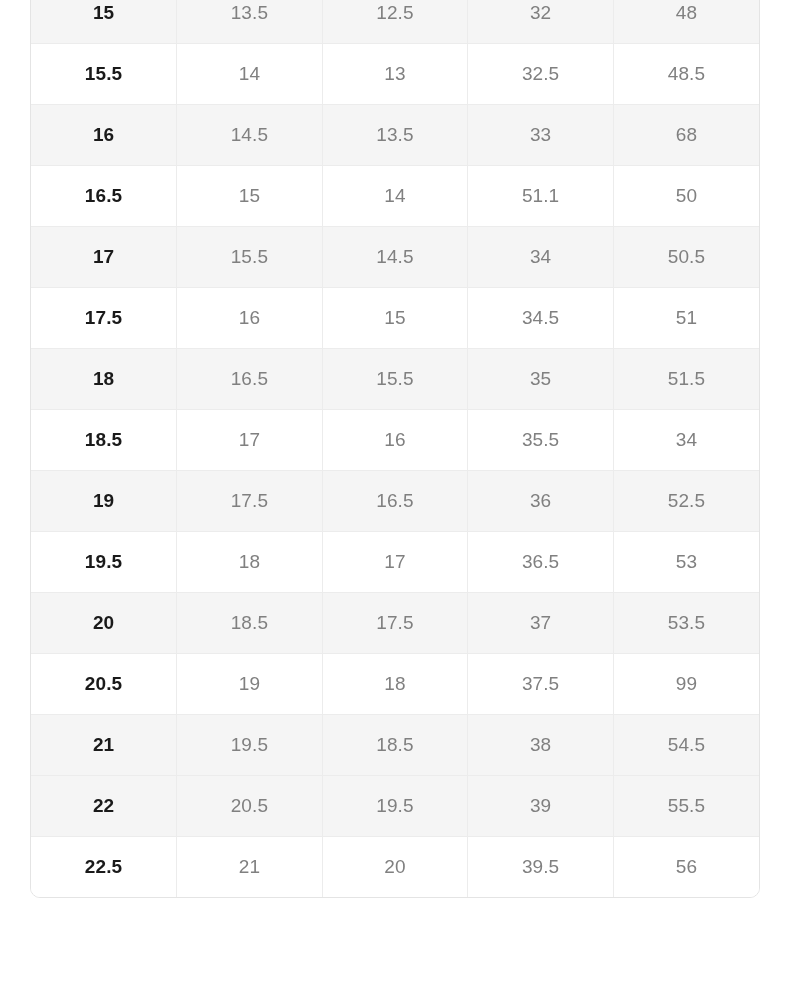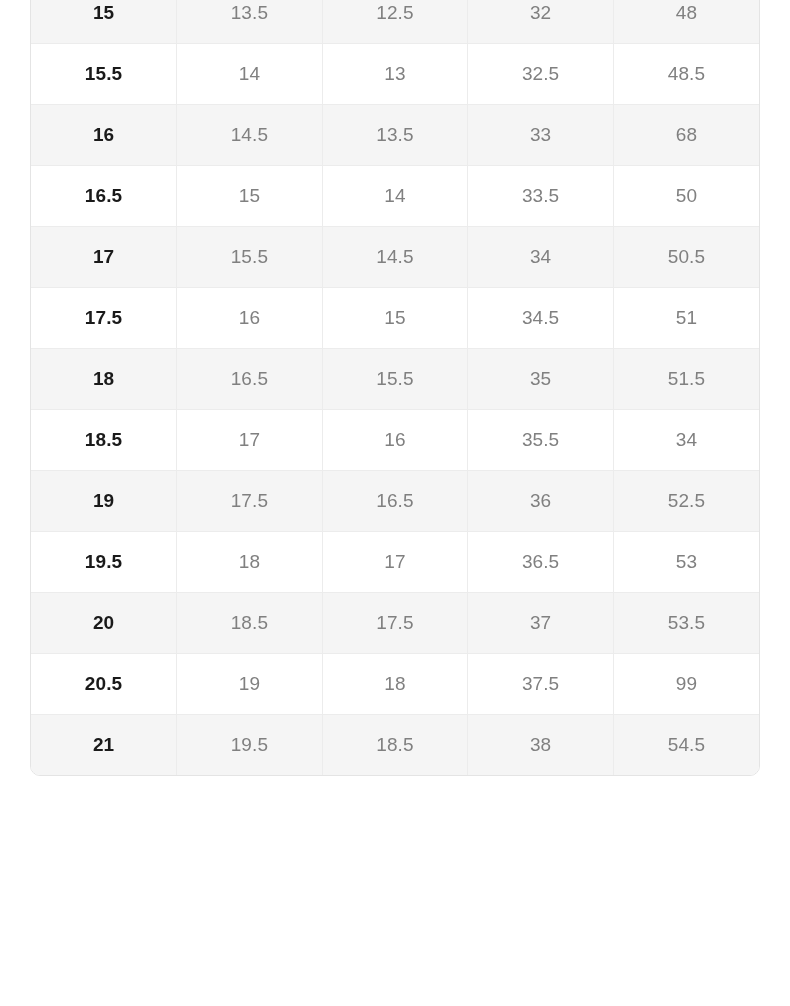--- a/index.html
+++ b/index.html
@@ -94,21 +94,21 @@
           <td class="lead">16</td>
           <td>14.5</td>
           <td>13.5</td>
           <td>33</td>
           <td>68</td>
         </tr>
         <tr class="plain">
           <td class="lead">16.5</td>
           <td>15</td>
           <td>14</td>
-          <td>33.5</td>
+          <td>51.1</td>
           <td>50</td>
         </tr>
         <tr class="striped">
           <td class="lead">17</td>
           <td>15.5</td>
           <td>14.5</td>
           <td>34</td>
           <td>50.5</td>
         </tr>
         <tr class="plain">
@@ -160,15 +160,29 @@
           <td>37.5</td>
           <td>99</td>
         </tr>
         <tr class="striped">
           <td class="lead">21</td>
           <td>19.5</td>
           <td>18.5</td>
           <td>38</td>
           <td>54.5</td>
         </tr>
+        <tr class="striped">
+          <td class="lead">22</td>
+          <td>20.5</td>
+          <td>19.5</td>
+          <td>39</td>
+          <td>55.5</td>
+        </tr>
+        <tr class="plain">
+          <td class="lead">22.5</td>
+          <td>21</td>
+          <td>20</td>
+          <td>39.5</td>
+          <td>56</td>
+        </tr>
       </tbody>
   </table>
 </div>
 
 </body></html>

